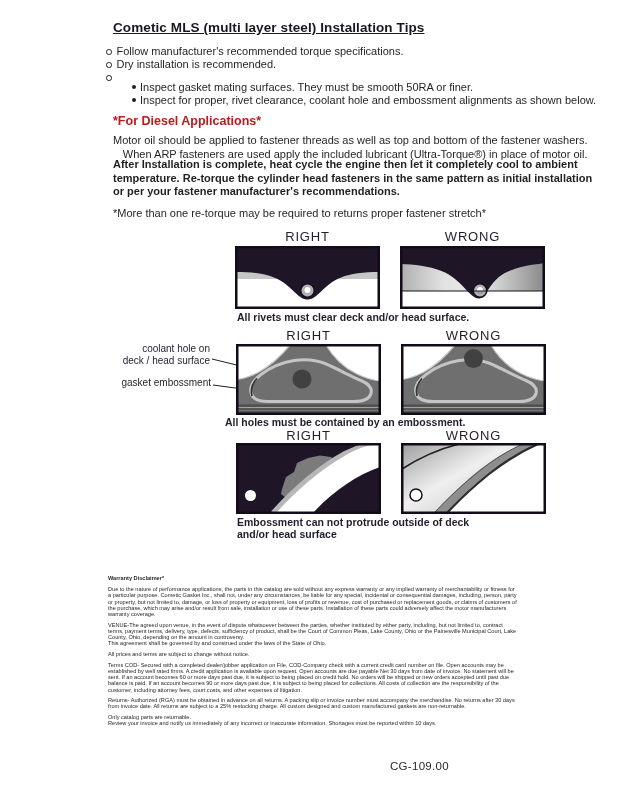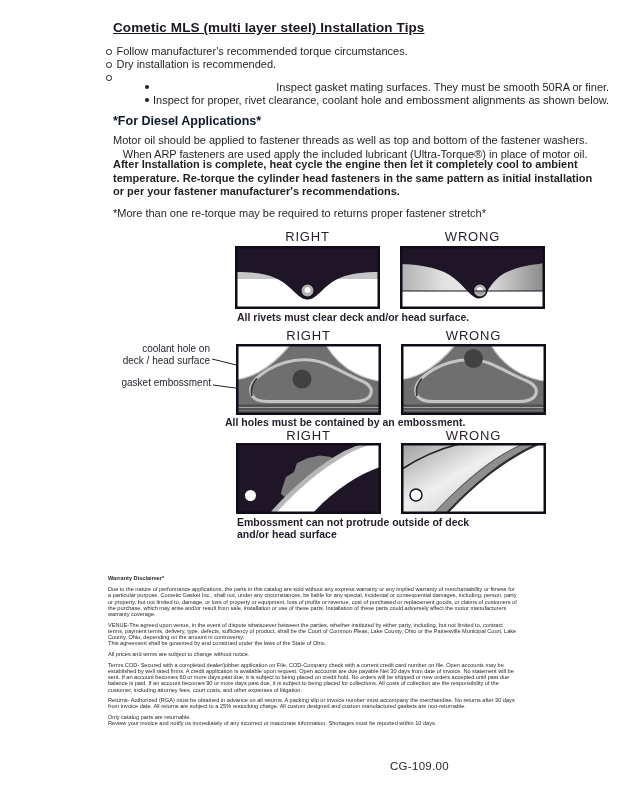--- a/index.html
+++ b/index.html
@@ -3,25 +3,25 @@
 <meta charset="utf-8">
 <style>
   html,body{margin:0;padding:0;background:#ffffff;}
   body{width:618px;height:800px;position:relative;font-family:"Liberation Sans","DejaVu Sans",sans-serif;color:#231f20;overflow:hidden;}
   .page{position:absolute;inset:0;background:#ffffff;padding-left:32px;}
 
   .title{position:absolute;left:113px;top:20px;margin:0;font-size:13.5px;font-weight:bold;text-decoration:underline;color:#1b1520;letter-spacing:.1px;}
 
   .tips{position:absolute;left:106px;top:45px;font-size:11px;line-height:13px;color:#231f20;}
   .tip-row{display:flex;align-items:flex-start;white-space:nowrap;}
-  .tip-row.sub{margin-left:39px;justify-content:space-between;}
+  .tip-row.sub{margin-left:26px;}
   .ring{flex:none;width:3.5px;height:3.5px;border:1px solid #231f20;border-radius:50%;margin:4px 5px 0 0;}
   .dot{flex:none;width:4px;height:4px;background:#231f20;border-radius:50%;margin:4.5px 4px 0 0;}
 
-  .diesel-h{position:absolute;left:113px;top:114px;margin:0;font-size:12.5px;font-weight:bold;color:#0f172a;}
+  .diesel-h{position:absolute;left:113px;top:114px;margin:0;font-size:12.5px;font-weight:bold;color:#b91c1c;}
   .para{position:absolute;left:113px;font-size:11px;line-height:13.5px;white-space:nowrap;}
   .p1{top:134px;text-align:right;}
   .p2{top:158px;font-weight:bold;}
   .pnote{top:207px;}
 
   .lab{position:absolute;width:145px;text-align:center;font-size:13px;letter-spacing:.8px;color:#241c2b;}
   .l1r{left:235px;top:229px;} .l1w{left:400px;top:229px;}
   .l2r{left:236px;top:328px;} .l2w{left:401px;top:328px;}
   .l3r{left:236px;top:428px;} .l3w{left:401px;top:428px;}
 
@@ -50,21 +50,21 @@
 </head>
 <body>
 
 <div class="page">
 
   <h1 class="title">Cometic MLS (multi layer steel) Installation Tips</h1>
 
   <div class="tips">
     <div class="tip-row">
       <span class="ring"></span>
-      <span>Follow manufacturer's recommended torque circumstances.</span>
+      <span>Follow manufacturer's recommended torque specifications.</span>
     </div>
     <div class="tip-row">
       <span class="ring"></span>
       <span>Dry installation is recommended.</span>
     </div>
     <div class="tip-row">
       <span class="ring"></span>
     </div>
     <div class="tip-row sub">
       <span class="dot"></span>

